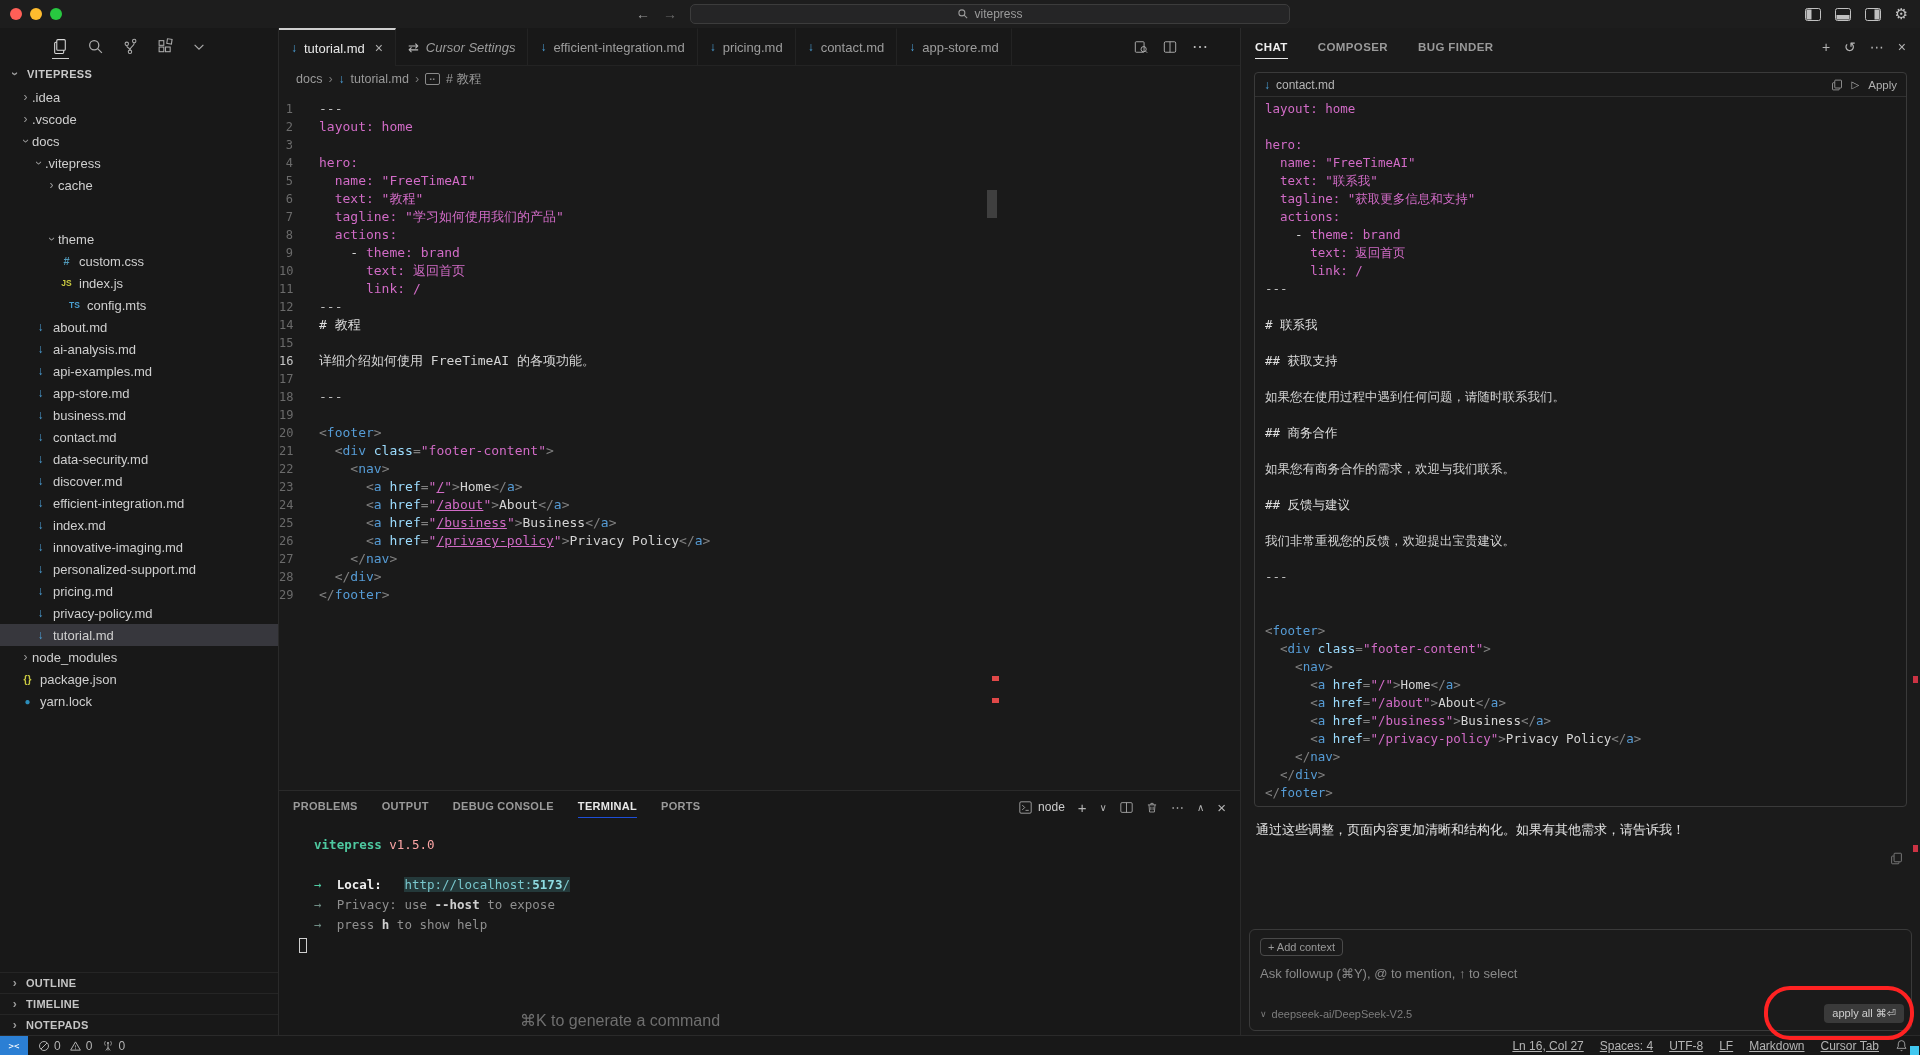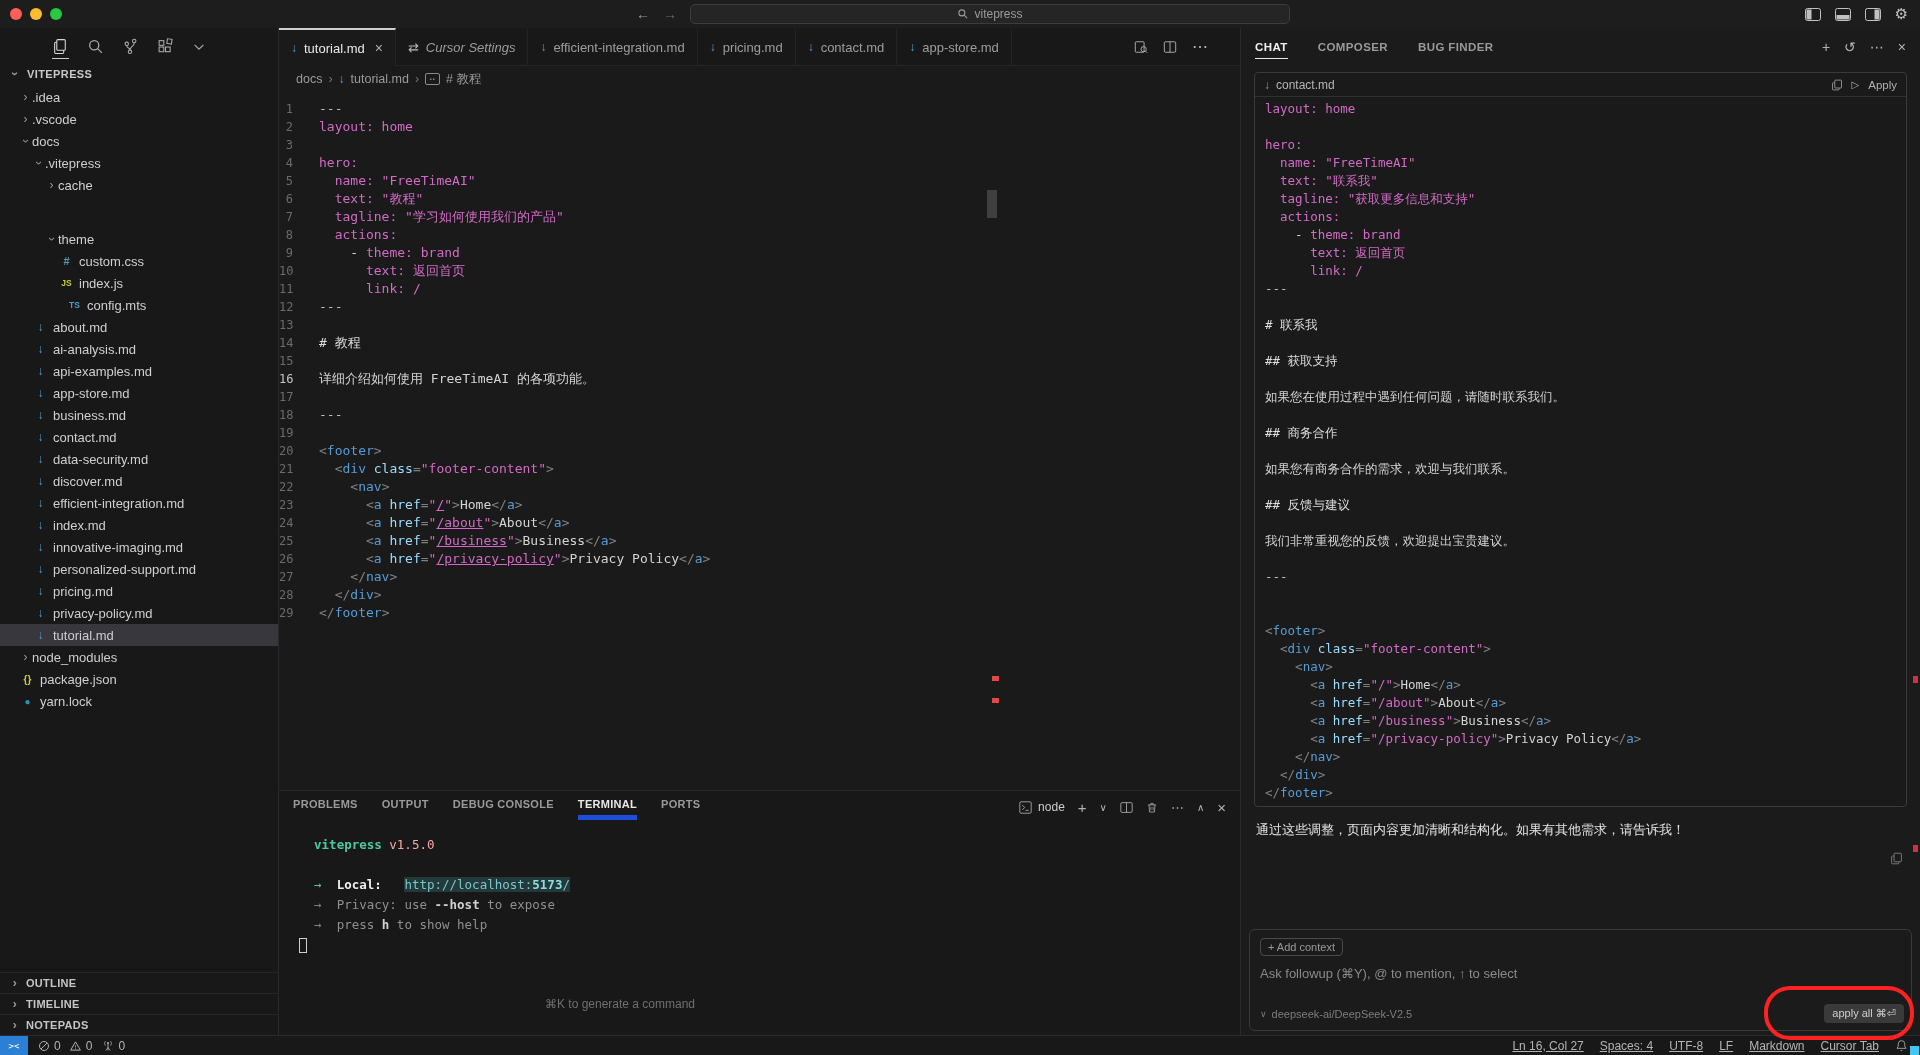--- a/index.html
+++ b/index.html
@@ -67,27 +67,27 @@
   .sg-ga { color:#4ec9a0; } .sg-gm { color:#6d8a82; }
   .sg-w { color:#eeeeee; font-weight:bold; }
   .sg-u { color:#79c7cd; background:#24393a; } .sg-ub { color:#8fdce2; background:#24393a; font-weight:bold; }
   .sg-m { color:#8f8f8f; } .sg-mb { color:#cfcfcf; font-weight:bold; }
 
   
   .terminal { height:245px; background:#181818; border-top:1px solid #2a2a2a; position:relative; display:flex; flex-direction:column; }
   .term-header { height:32px; display:flex; align-items:center; padding:0 14px; }
   .term-tabs { display:flex; gap:24px; }
   .term-tab { font-size:11px; font-weight:bold; letter-spacing:.3px; color:#9a9a9a; padding:4px 0 5px; border-bottom:1px solid transparent; }
-  .term-tab.active { color:#e8e8e8; border-bottom:5px solid #1d4ed8; }
+  .term-tab.active { color:#e8e8e8; border-bottom:1px solid #1d4ed8; }
   .term-toolbar { margin-left:auto; display:flex; align-items:center; gap:13px; color:#b5b5b5; font-size:13px; }
   .node-badge { display:flex; align-items:center; gap:6px; font-size:12px; color:#cccccc; }
   .term-body { padding:12px 0 0 20px; font-family:"DejaVu Sans Mono", monospace; font-size:12.5px; }
   .term-body .code-line { height:20px; line-height:20px; }
   .term-cursor { width:8px; height:15px; border:1px solid #cfcfcf; margin-top:3px; }
-  .term-hint { position:absolute; bottom:24px; left:341px; transform:translateX(-50%); font-size:12px; color:#6f6f6f;margin-top:8px; }
+  .term-hint { position:absolute; bottom:5px; left:341px; transform:translateX(-50%); font-size:16px; color:#6f6f6f;margin-top:8px; }
 
   
   .chat { width:680px; height:100%; background:#1b1b1b; border-left:1px solid #2a2a2a; position:relative; display:flex; flex-direction:column; flex-shrink:0; }
   .chat-tabs { height:38px; display:flex; align-items:center; gap:18px; padding:0 14px; }
   .chat-tab { font-size:11.5px; font-weight:bold; letter-spacing:.4px; color:#9a9a9a; padding:5px 0; border-bottom:1px solid transparent; }
   .chat-tab.active { color:#f0f0f0; border-bottom:1px solid #e8e8e8; }
   .chat-actions { margin-left:auto; display:flex; align-items:center; gap:14px; color:#b5b5b5; font-size:14px; }
   .chat-body { flex:1; padding:6px 13px 0; overflow:hidden; }
   .code-block { border:1px solid #3a3a3a; border-radius:4px; background:#1a1a1a; }
   .cb-header { height:24px; display:flex; align-items:center; gap:6px; padding:0 9px; font-size:12px; color:#b5b5b5; border-bottom:1px solid #303030; }
@@ -427,24 +427,20 @@
         </div>
         <div class="code-line">
           <span class="ln">11</span>
           <span class="lt"><span class="sg-f">      </span><span class="sg-y">link: /</span></span>
         </div>
         <div class="code-line">
           <span class="ln">12</span>
           <span class="lt"><span class="sg-d">---</span></span>
         </div>
         <div class="code-line">
-          <span class="ln">13</span>
-          <span class="lt"></span>
-        </div>
-        <div class="code-line">
           <span class="ln">14</span>
           <span class="lt"><span class="sg-h"># 教程</span></span>
         </div>
         <div class="code-line">
           <span class="ln">15</span>
           <span class="lt"></span>
         </div>
         <div class="code-line">
           <span class="ln cur">16</span>
           <span class="lt"><span class="sg-f">详细介绍如何使用 FreeTimeAI 的各项功能。</span></span>

